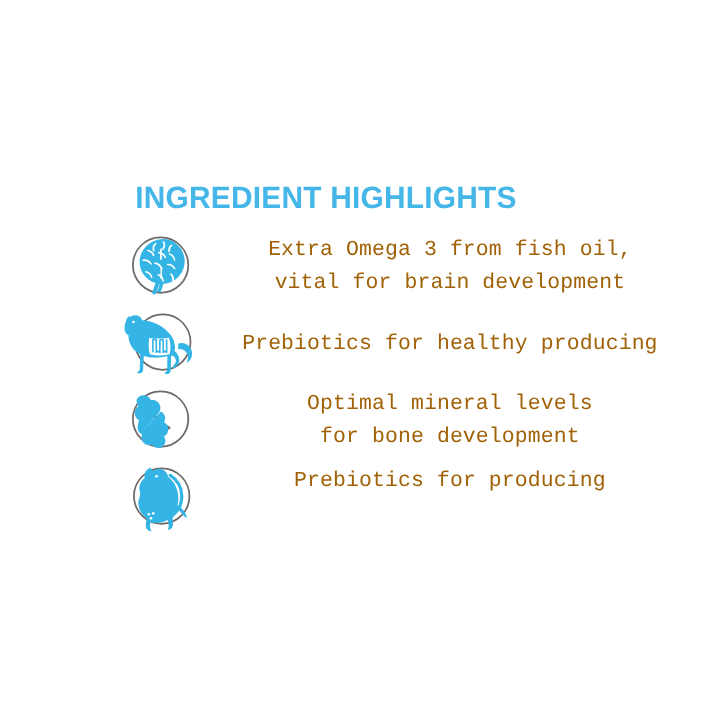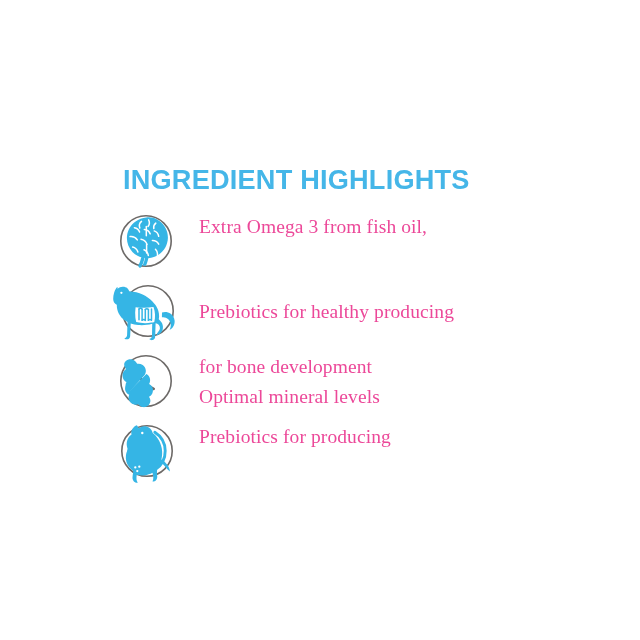--- a/index.html
+++ b/index.html
@@ -12,20 +12,21 @@
     background: #ffffff;
     font-family: "DejaVu Sans", sans-serif;
     overflow: hidden;
   }
   .panel {
     position: absolute;
     left: 0;
     top: 0;
     width: 640px;
     height: 640px;
+    text-align: center;
   }
   .title {
     position: absolute;
     left: 123px;
     top: 164px;
     font-family: "Liberation Sans Narrow", "Liberation Sans", sans-serif;
     font-weight: bold;
     font-size: 28px;
     letter-spacing: 0.2px;
     color: #45b6e8;
@@ -53,22 +54,22 @@
   .row-icon svg {
     display: block;
     width: 82px;
     height: 70px;
   }
   .row-text {
     position: absolute;
     left: 199px;
     top: 0;
     width: 420px;
-    color: #ec4899;
-    font-family: Liberation Serif, serif;
+    color: #a16207;
+    font-family: Liberation Mono, monospace;
     font-weight: 300;
     font-size: 19.5px;
     line-height: 30px;
     letter-spacing: 0.1px;
   }
   .row-text .ln {
     display: block;
     white-space: nowrap;
   }
   .row-1 .row-text { top: 6px; }
@@ -104,20 +105,21 @@
             <path d="M36 43.8c2.3 1 3.9 3.1 4.3 5.6"></path>
             <path d="M47.5 43.2c1.6 1.6 2.3 3.9 1.9 6.1"></path>
             <path d="M38.3 20.6v9.1"></path>
             <path d="M38.6 38.4v8.6"></path>
           </g>
           <path d="M34.8 52.2c-.6 2.7-1.5 5.3-2.8 7.7" stroke="#35b5e5" stroke-width="3.4" fill="none" stroke-linecap="round"></path>
         </svg>
       </div>
       <div class="row-text">
         <span class="ln">Extra Omega 3 from fish oil,</span>
+        <span class="ln">vital for brain development</span>
       </div>
     </div>
 
     <div class="row row-2">
       <div class="row-icon">
         <svg viewBox="0 0 82 70" xmlns="http://www.w3.org/2000/svg">
           <circle cx="40" cy="35" r="25.2" fill="none" stroke="#6d6a68" stroke-width="1.6"></circle>
           <path d="M9.5 12.8c1.4-1.3 3.3-2 5.2-2.1 1.7-.1 3.4.4 4.7 1.5.9.8 1.5 1.9 1.9 3 2.4.2 4.8.5 7.1 1.1 4.3 1.1 8.4 3 12 5.6 2.7 2 5.2 4.4 7.1 7.2 1.7 2.5 2.9 5.3 3.4 8.3.3 1.9.3 3.9-.1 5.8 1.2 1 2.2 2.2 3 3.6.9 1.7 1.3 3.6 1.1 5.4-.2 1.9-1.1 3.7-2.5 5-1 1-2.3 1.7-3.7 2 .2-1.5.9-2.9 1.9-4 .8-.9 1.3-2.1 1.3-3.3 0-1.2-.4-2.3-1.2-3.2-.8-.9-1.9-1.4-3.1-1.5l-.4 12.9c0 .8-.1 1.7-.5 2.4-.5.9-1.4 1.5-2.4 1.6-1.1.2-2.3-.2-3.1-1 .9-.3 1.8-.8 2.3-1.6.4-.6.5-1.3.5-2l.2-11.8c-4.6 1.3-9.4 1.7-14.1 1.3-2.5-.2-5-.7-7.4-1.4l-.5 11.9c0 .8-.1 1.7-.6 2.4-.5.8-1.4 1.3-2.3 1.4-1.1.2-2.2-.2-3-.9 1-.4 1.9-1 2.4-1.9.3-.6.4-1.3.4-1.9l.4-12.7c-2.3-1.1-4.4-2.6-6.1-4.5-2-2.2-3.4-4.9-4.1-7.8-.4-1.6-.5-3.3-.5-4.9-.9-.4-1.7-1-2.3-1.8-.9-1.2-1.3-2.7-1.3-4.2 0-2 .3-4 .9-5.9.4-1.3.9-2.6 1.6-3.8.5-.8 1.1-1.6 1.8-2.2z" fill="#35b5e5"></path>
           <path d="M54 36.4c2.9-1 6.2-.5 8.7 1.3 2.2 1.6 3.6 4.1 3.9 6.8.2 2-.2 4.1-1.2 5.8-.9 1.6-2.3 2.9-3.9 3.7.9-1.6 1.4-3.5 1.3-5.3-.1-2.1-1-4.1-2.5-5.5-1.7-1.6-4.1-2.3-6.4-1.9" fill="#35b5e5"></path>
           <path d="M27.6 31.2c-.5 3.5-.6 7.1-.2 10.6.2 1.4.4 2.8.8 4.2 4.9 1.3 10.1 1.5 15.1.6 1-.2 2-.4 3-.7.6-2.4.8-4.9.7-7.4-.1-2.6-.6-5.1-1.5-7.5-5.8 1-11.9 1-17.9.2z" fill="#ffffff"></path>
@@ -143,22 +145,22 @@
     <div class="row row-3">
       <div class="row-icon">
         <svg viewBox="0 0 82 70" xmlns="http://www.w3.org/2000/svg">
           <circle cx="38" cy="35" r="25.2" fill="none" stroke="#6d6a68" stroke-width="1.6"></circle>
           <path d="M30.2 29.4c4.1 5.6 9.4 10.3 15.5 13.6" fill="none" stroke="#6d6a68" stroke-width="2.6" stroke-linecap="round"></path>
           <path d="M16.4 17.1c.8-1.7 2.4-3 4.2-3.5 1.9-.5 4-.2 5.7.8 1.3.8 2.3 2 2.9 3.4 1.9-.3 3.9.1 5.5 1.2 1.7 1.2 2.9 3.1 3.1 5.2.2 1.9-.4 3.9-1.6 5.4L21.3 45.9c-1.7-.9-3-2.5-3.5-4.4-.5-1.8-.3-3.8.7-5.4-1.6-.8-2.9-2.2-3.5-3.9-.7-1.8-.7-3.9.1-5.7.6-1.4 1.7-2.6 3-3.4-1.1-1.1-1.8-2.6-1.9-4.1-.1-.7 0-1.3.2-1.9z" fill="#35b5e5"></path>
           <path d="M22 44.6L38.4 28c1.7.9 3 2.5 3.5 4.4.5 1.9.2 3.9-.8 5.5 1.6.8 2.8 2.2 3.5 3.9.6 1.8.5 3.9-.3 5.6-.7 1.5-1.9 2.7-3.4 3.4 1 1.2 1.5 2.8 1.5 4.3-.1 1.8-1 3.6-2.4 4.7-1.5 1.2-3.5 1.7-5.4 1.3-1.7-.3-3.3-1.4-4.3-2.8-1.8.6-3.8.5-5.6-.3-1.8-.8-3.2-2.4-3.8-4.3-.5-1.6-.4-3.4.3-4.9-1.5-.6-2.8-1.8-3.5-3.3-.6-1.3-.8-2.8-.5-4.2.2-.8.5-1.6 1-2.3.6-.8 1.3-1.5 2.2-2z" fill="#35b5e5"></path>
         </svg>
       </div>
       <div class="row-text">
+        <span class="ln">Optimal mineral levels</span>
         <span class="ln">for bone development</span>
-        <span class="ln">Optimal mineral levels</span>
       </div>
     </div>
 
     <div class="row row-4">
       <div class="row-icon">
         <svg viewBox="0 0 82 70" xmlns="http://www.w3.org/2000/svg">
           <circle cx="39" cy="35" r="25.2" fill="none" stroke="#6d6a68" stroke-width="1.6"></circle>
           <g fill="none" stroke="#35b5e5" stroke-width="2.9" stroke-linecap="round">
             <path d="M46.8 16.2c6.3 4 10.3 11 10.4 18.5.1 7.6-3.7 14.8-10 18.9"></path>
             <path d="M44 22.3c4.3 2.9 7 7.8 7.1 13.1.1 5.3-2.5 10.3-6.7 13.3"></path>

